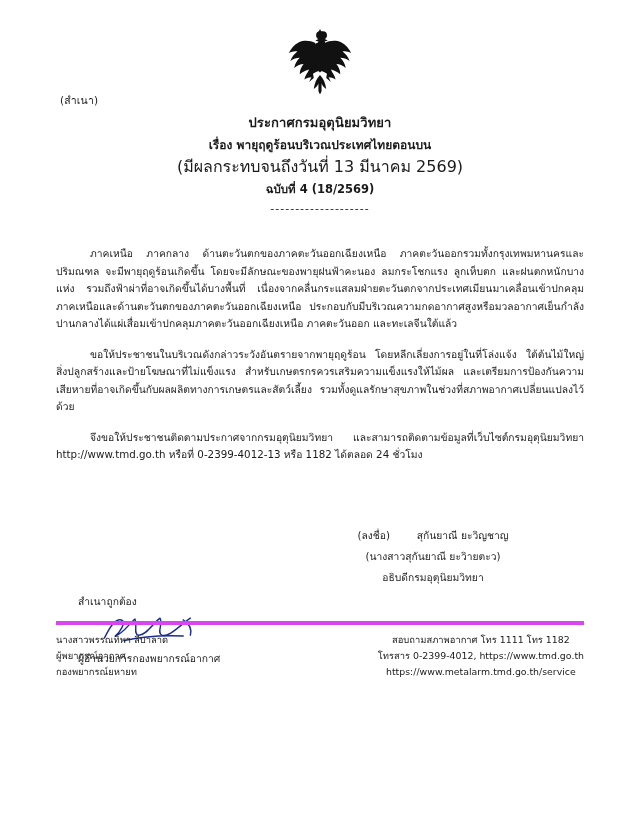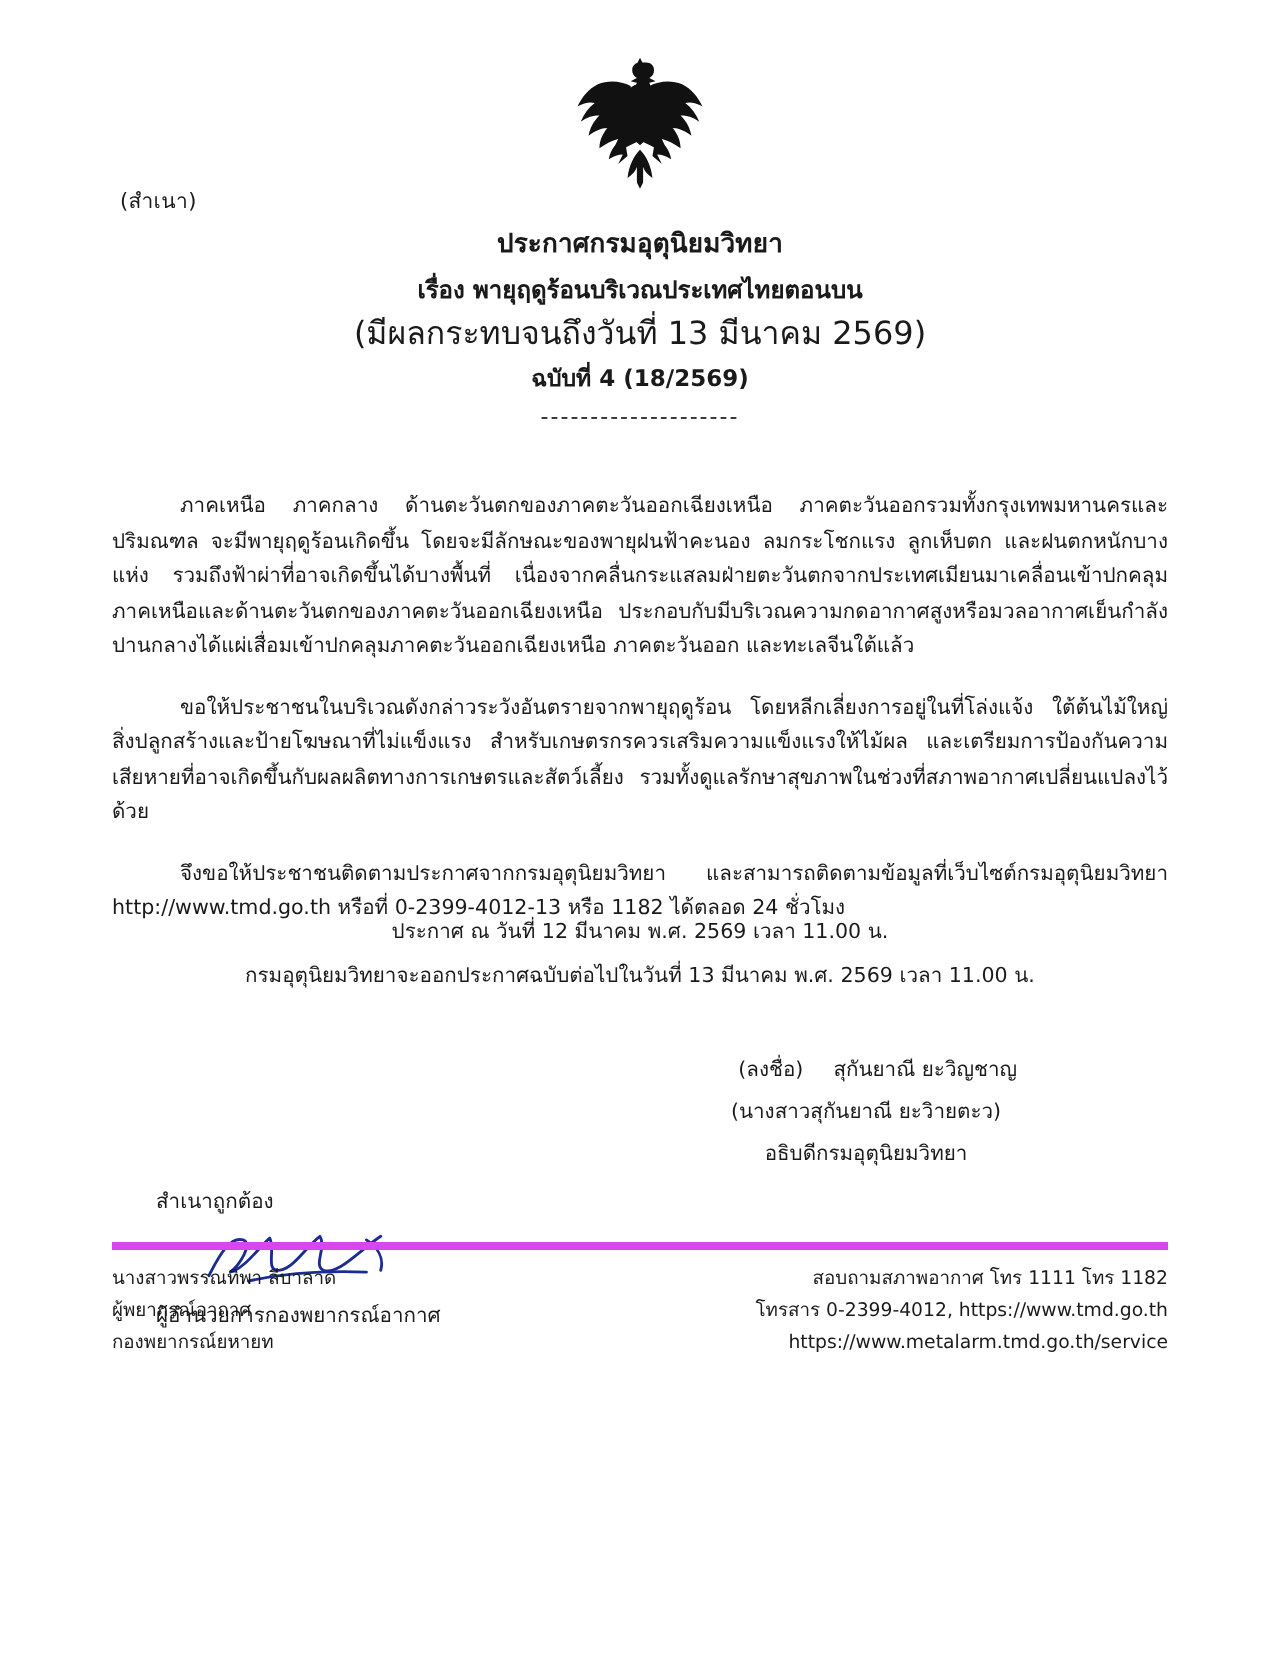--- a/index.html
+++ b/index.html
@@ -126,21 +126,21 @@
     width: 230px;
   }
   .sign-block .row {
     font-size: 10.3px;
     line-height: 21px;
     white-space: nowrap;
   }
   .sign-block .row .pre {
     display: inline-block;
     min-width: 56px;
-    text-align: center;
+    text-align: left;
   }
 
   
   .certify {
     position: absolute;
     left: 78px;
     top: 592px;
     text-align: left;
     width: 240px;
   }
@@ -177,20 +177,21 @@
   .footer .left div {
     font-size: 9.4px;
     line-height: 16px;
   }
   .footer .right {
     text-align: right;
   }
   .footer .right div {
     font-size: 9.4px;
     line-height: 16px;
+    text-align: center;
   }
 </style>
 </head>
 <body>
 
 <div class="page">
 
   <div class="emblem-wrap">
     <svg class="emblem" viewBox="0 0 100 92">
       <g fill="#111">
@@ -222,24 +223,20 @@
     <div class="line4">ฉบับที่ 4 (18/2569)</div>
     <div class="divider">--------------------</div>
   </div>
 
   <div class="body-block">
     <p class="para indent">ภาคเหนือ ภาคกลาง ด้านตะวันตกของภาคตะวันออกเฉียงเหนือ ภาคตะวันออกรวมทั้งกรุงเทพมหานครและปริมณฑล จะมีพายุฤดูร้อนเกิดขึ้น โดยจะมีลักษณะของพายุฝนฟ้าคะนอง ลมกระโชกแรง ลูกเห็บตก และฝนตกหนักบางแห่ง รวมถึงฟ้าผ่าที่อาจเกิดขึ้นได้บางพื้นที่ เนื่องจากคลื่นกระแสลมฝ่ายตะวันตกจากประเทศเมียนมาเคลื่อนเข้าปกคลุมภาคเหนือและด้านตะวันตกของภาคตะวันออกเฉียงเหนือ ประกอบกับมีบริเวณความกดอากาศสูงหรือมวลอากาศเย็นกำลังปานกลางได้แผ่เสื่อมเข้าปกคลุมภาคตะวันออกเฉียงเหนือ ภาคตะวันออก และทะเลจีนใต้แล้ว</p>
     <p class="para indent">ขอให้ประชาชนในบริเวณดังกล่าวระวังอันตรายจากพายุฤดูร้อน โดยหลีกเลี่ยงการอยู่ในที่โล่งแจ้ง ใต้ต้นไม้ใหญ่ สิ่งปลูกสร้างและป้ายโฆษณาที่ไม่แข็งแรง สำหรับเกษตรกรควรเสริมความแข็งแรงให้ไม้ผล และเตรียมการป้องกันความเสียหายที่อาจเกิดขึ้นกับผลผลิตทางการเกษตรและสัตว์เลี้ยง รวมทั้งดูแลรักษาสุขภาพในช่วงที่สภาพอากาศเปลี่ยนแปลงไว้ด้วย</p>
     <p class="para indent">จึงขอให้ประชาชนติดตามประกาศจากกรมอุตุนิยมวิทยา และสามารถติดตามข้อมูลที่เว็บไซต์กรมอุตุนิยมวิทยา http://www.tmd.go.th หรือที่ 0-2399-4012-13 หรือ 1182 ได้ตลอด 24 ชั่วโมง</p>
   </div>
 
-  <div class="announce">
-    <div>ประกาศ ณ วันที่ 12 มีนาคม พ.ศ. 2569 เวลา 11.00 น.</div>
-    <div>กรมอุตุนิยมวิทยาจะออกประกาศฉบับต่อไปในวันที่ 13 มีนาคม พ.ศ. 2569 เวลา 11.00 น.</div>
-  </div>
 
   <div class="sign-block">
     <div class="row">
       <span class="pre">(ลงชื่อ)</span>
       <span>สุกันยาณี ยะวิญชาญ</span>
     </div>
     <div class="row">(นางสาวสุกันยาณี ยะวิายตะว)</div>
     <div class="row">อธิบดีกรมอุตุนิยมวิทยา</div>
   </div>
 

